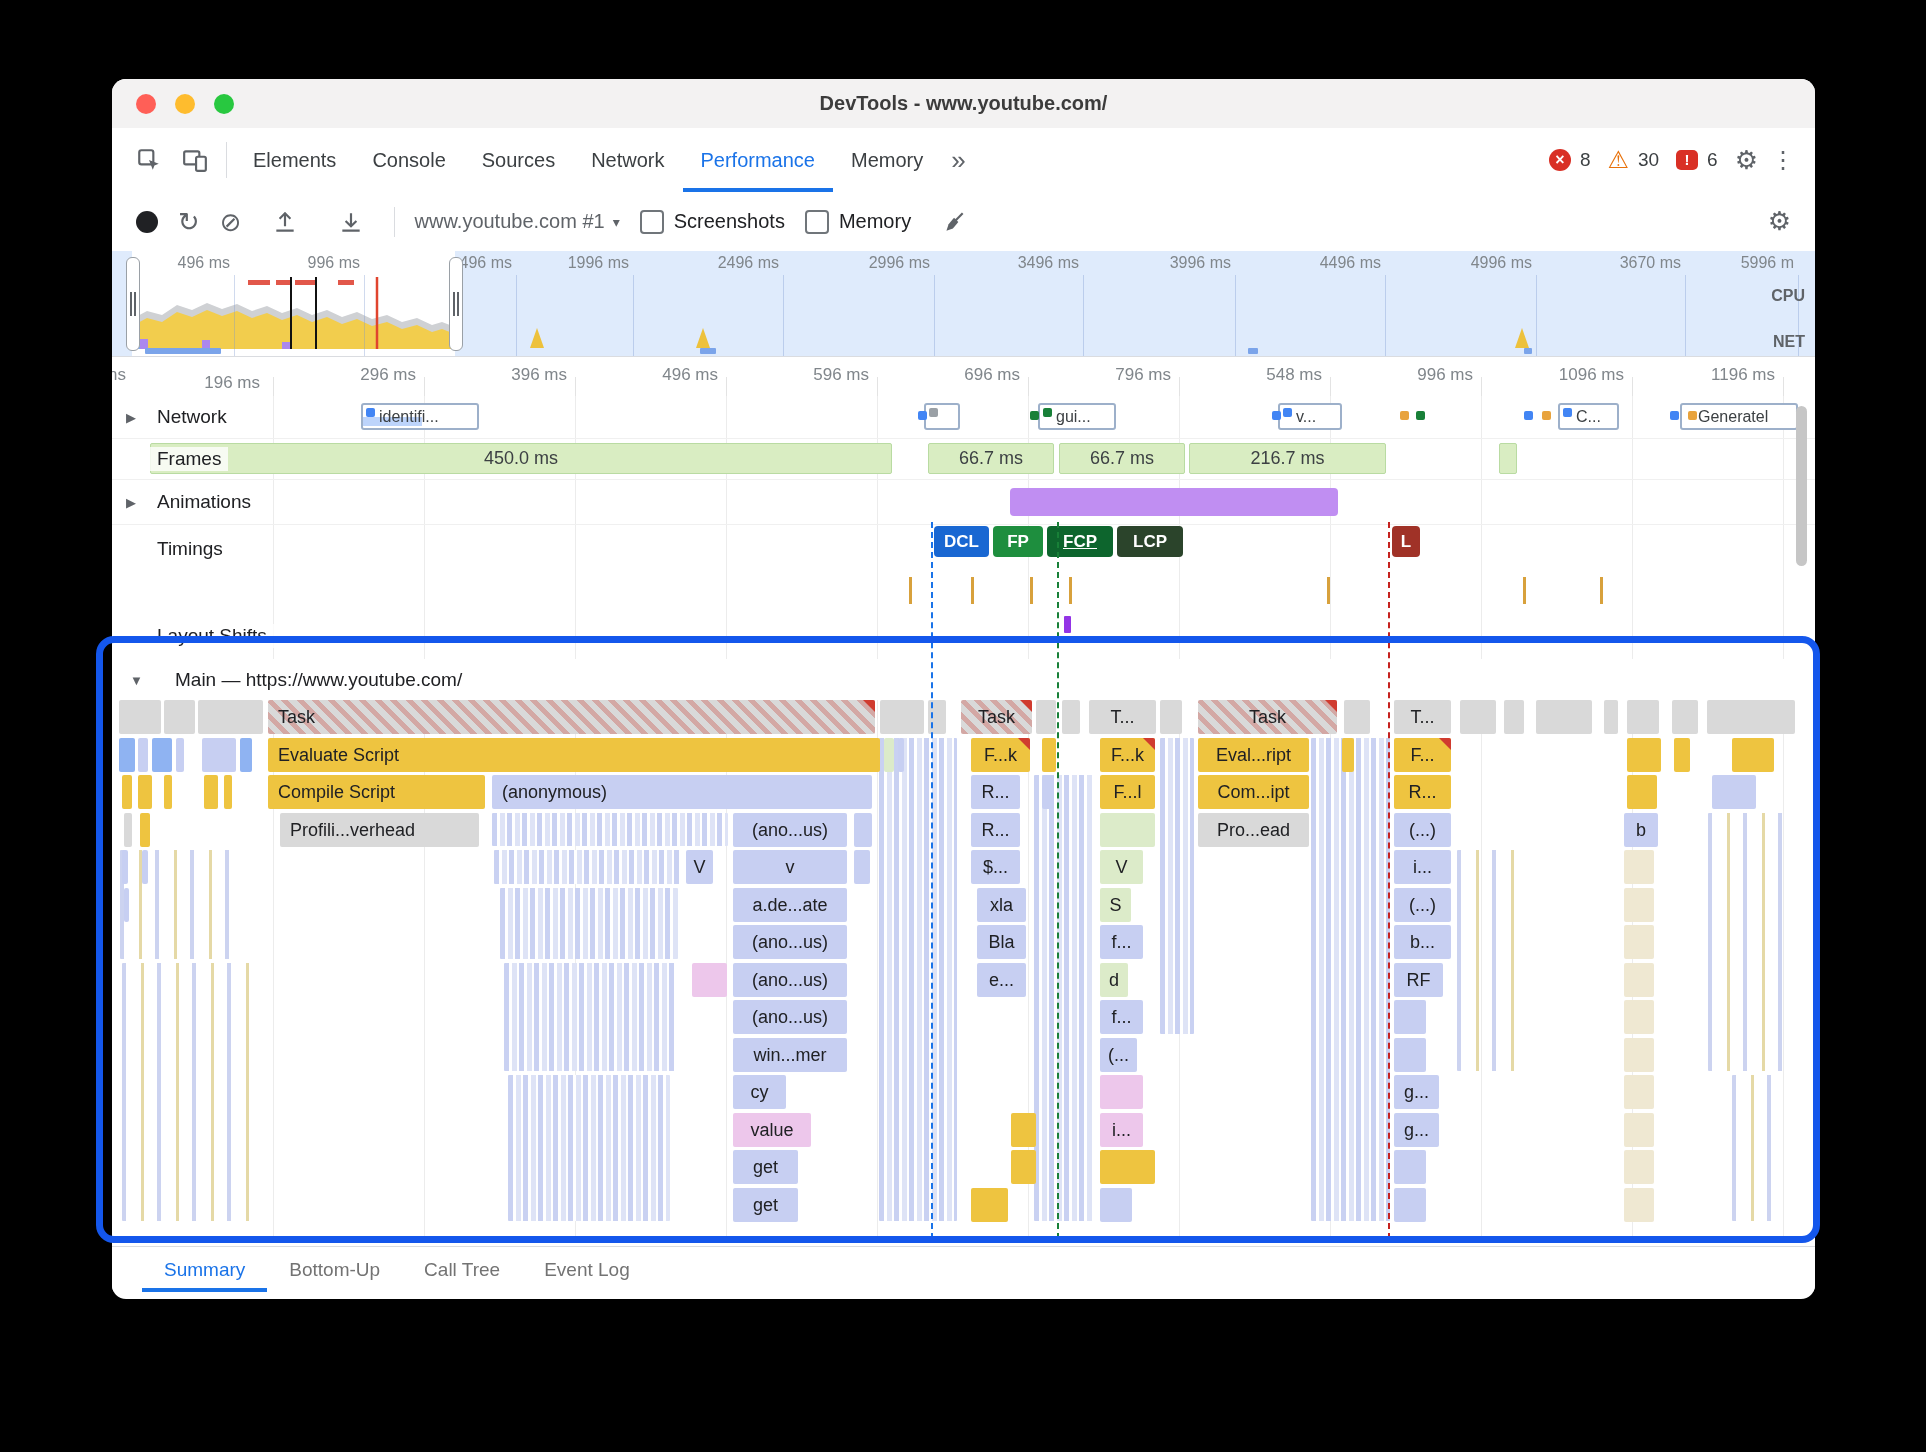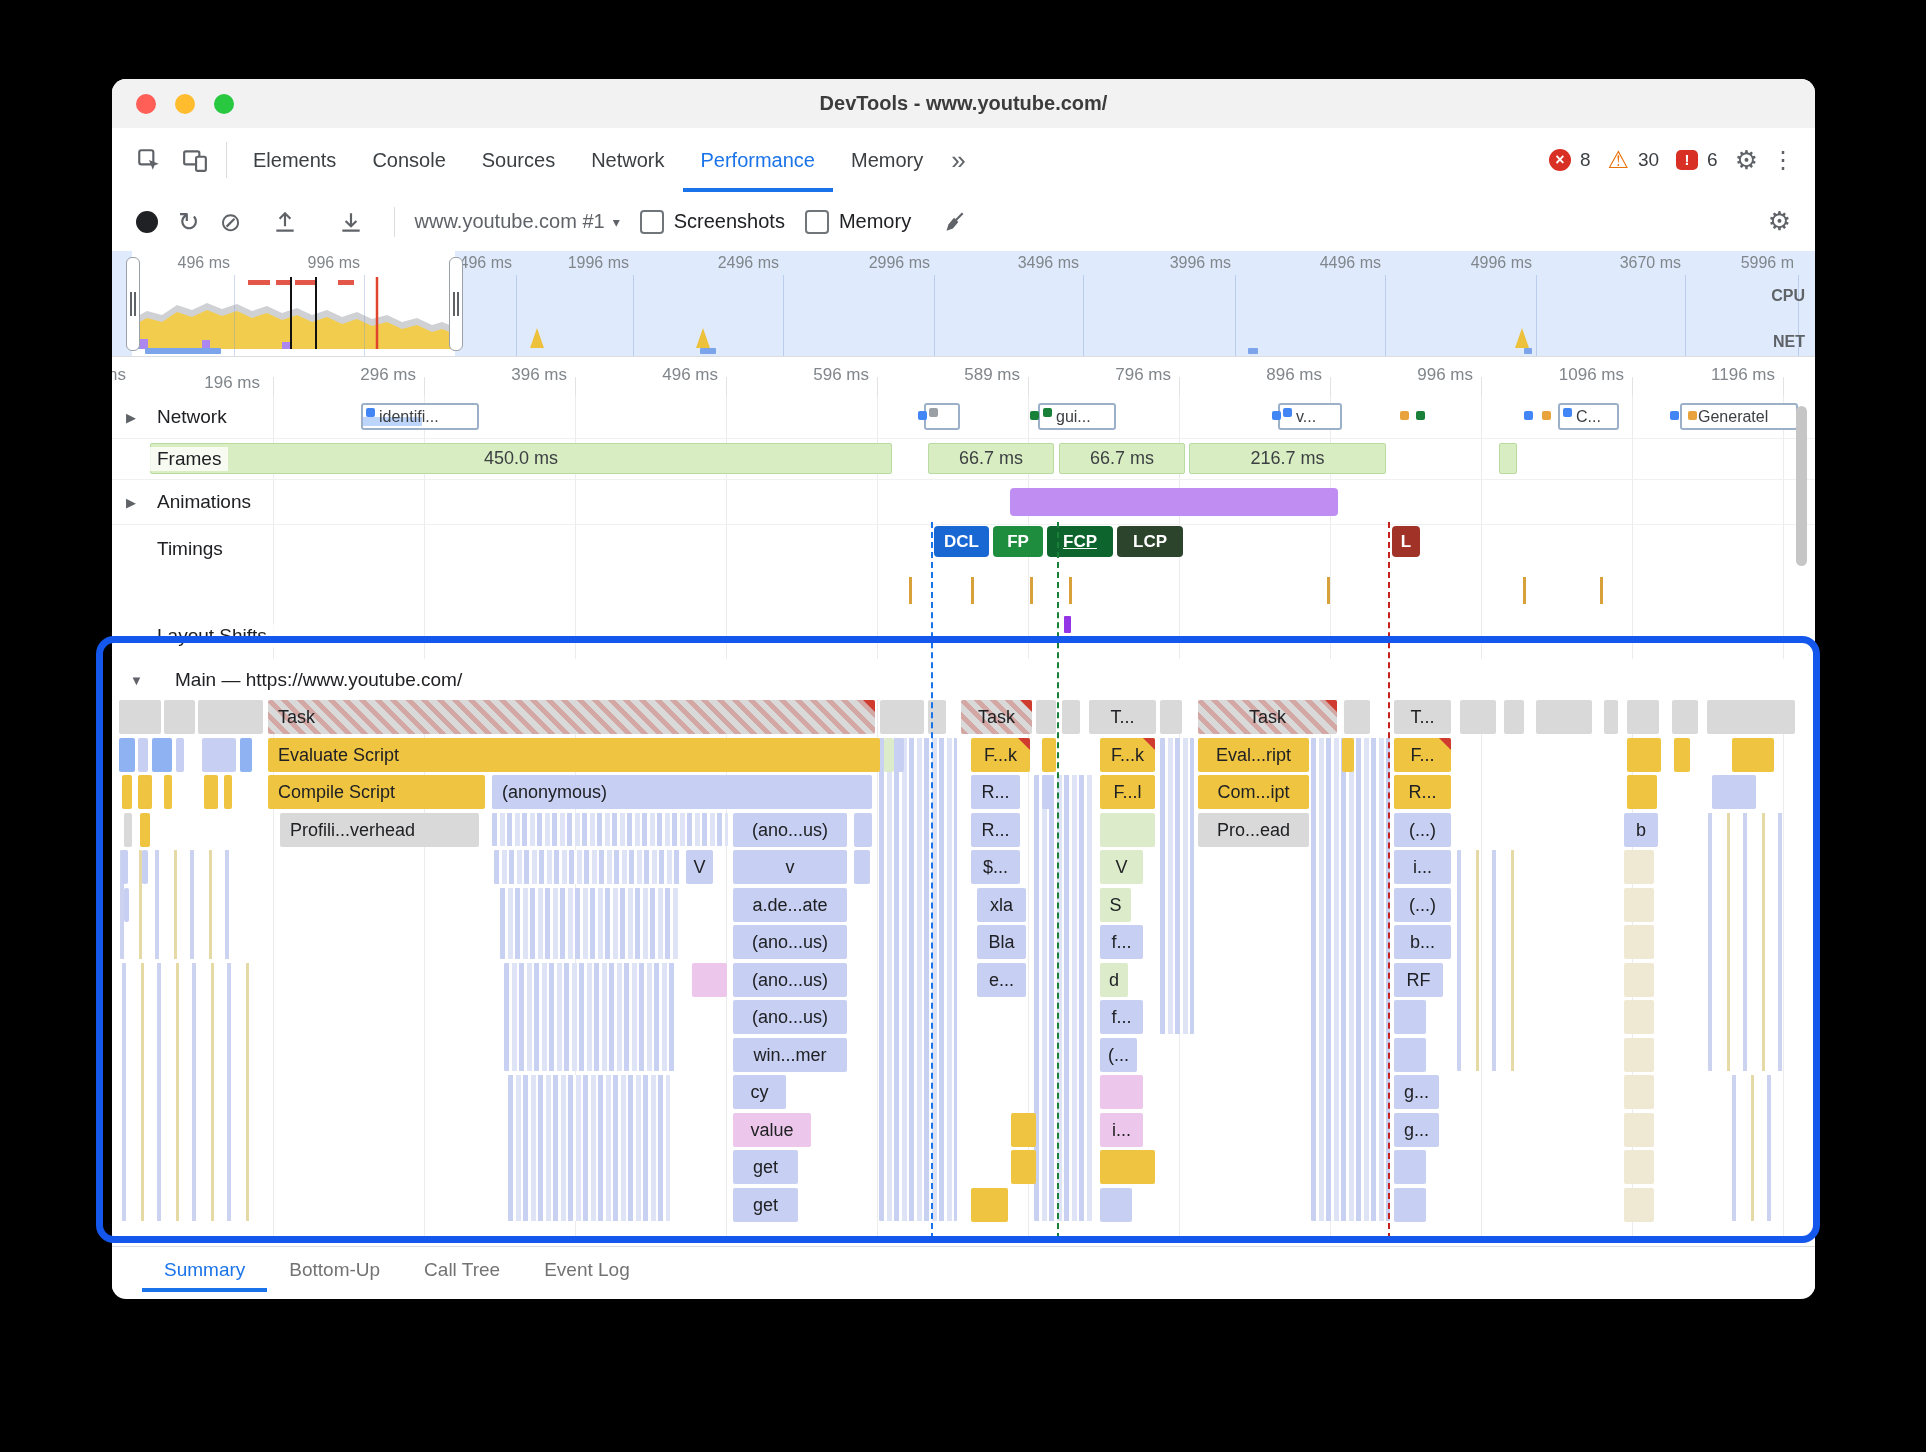--- a/index.html
+++ b/index.html
@@ -272,23 +272,23 @@
       <div class="spike" style="left: 1403px;"></div>
     </div>
 
   <div id="ruler">
       <div class="ruler-label" style="left: 14px;">ms</div>
       <div class="ruler-label" style="left: 148px; margin-top: 8px;">196 ms</div>
       <div class="ruler-label" style="left: 304px;">296 ms</div>
       <div class="ruler-label" style="left: 455px;">396 ms</div>
       <div class="ruler-label" style="left: 606px;">496 ms</div>
       <div class="ruler-label" style="left: 757px;">596 ms</div>
-      <div class="ruler-label" style="left: 908px;">589 ms</div>
+      <div class="ruler-label" style="left: 908px;">696 ms</div>
       <div class="ruler-label" style="left: 1059px;">796 ms</div>
-      <div class="ruler-label" style="left: 1210px;">896 ms</div>
+      <div class="ruler-label" style="left: 1210px;">548 ms</div>
       <div class="ruler-label" style="left: 1361px;">996 ms</div>
       <div class="ruler-label" style="left: 1512px;">1096 ms</div>
       <div class="ruler-label" style="left: 1663px;">1196 ms</div>
       <div class="ruler-tick" style="left: 161px;"></div>
       <div class="ruler-tick" style="left: 312px;"></div>
       <div class="ruler-tick" style="left: 463px;"></div>
       <div class="ruler-tick" style="left: 614px;"></div>
       <div class="ruler-tick" style="left: 765px;"></div>
       <div class="ruler-tick" style="left: 916px;"></div>
       <div class="ruler-tick" style="left: 1067px;"></div>

